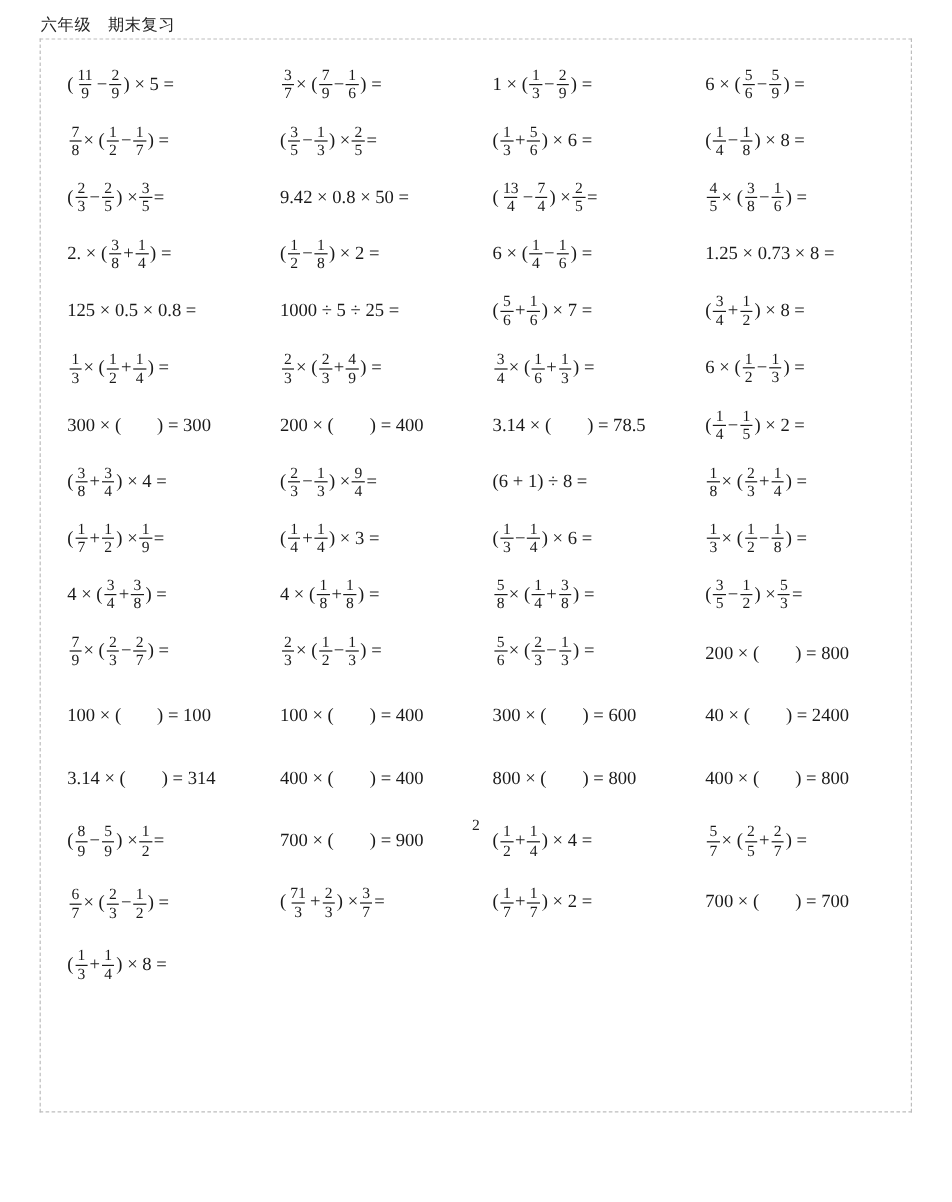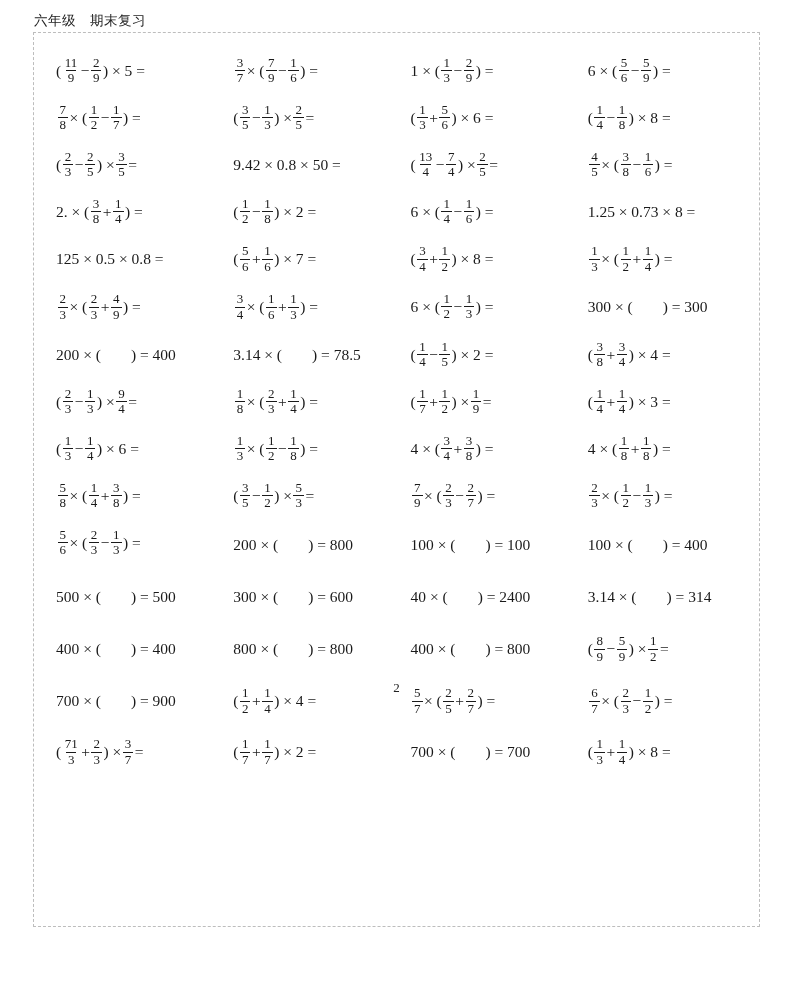--- a/index.html
+++ b/index.html
@@ -342,20 +342,25 @@
             <span class="tok">1.25 × 0.73 × 8 =</span>
           </span>
         </div>
         <div class="cell" style="height: 48px;">
           <span class="expr">
             <span class="tok">125 × 0.5 × 0.8 =</span>
           </span>
         </div>
         <div class="cell" style="height: 48px;">
           <span class="expr">
+            <span class="tok">1000 ÷ 5 ÷ 25 =</span>
+          </span>
+        </div>
+        <div class="cell" style="height: 48px;">
+          <span class="expr">
             <span class="tok">(</span>
             <span class="frac">
               <span class="num">5</span>
               <span class="den">6</span>
             </span>
             <span class="tok">+</span>
             <span class="frac">
               <span class="num">1</span>
               <span class="den">6</span>
             </span>
@@ -515,20 +520,25 @@
             <span class="tok">) ×</span>
             <span class="frac">
               <span class="num">9</span>
               <span class="den">4</span>
             </span>
             <span class="tok">=</span>
           </span>
         </div>
         <div class="cell" style="height: 47px;">
           <span class="expr">
+            <span class="tok">(6 + 1) ÷ 8 =</span>
+          </span>
+        </div>
+        <div class="cell" style="height: 47px;">
+          <span class="expr">
             <span class="frac">
               <span class="num">1</span>
               <span class="den">8</span>
             </span>
             <span class="tok">×  (</span>
             <span class="frac">
               <span class="num">2</span>
               <span class="den">3</span>
             </span>
             <span class="tok">+</span>
@@ -746,27 +756,20 @@
             <span class="tok">100 × (</span>
             <span class="blank"></span>
             <span class="tok">) = 100</span>
           </span>
         </div>
         <div class="cell" style="height: 52px;">
           <span class="expr">
             <span class="tok">100 × (</span>
             <span class="blank"></span>
             <span class="tok">) = 400</span>
-          </span>
-        </div>
-        <div class="cell" style="height: 52px;">
-          <span class="expr">
-            <span class="tok">500 × (</span>
-            <span class="blank"></span>
-            <span class="tok">) = 500</span>
           </span>
         </div>
         <div class="cell" style="height: 52px;">
           <span class="expr">
             <span class="tok">300 × (</span>
             <span class="blank"></span>
             <span class="tok">) = 600</span>
           </span>
         </div>
         <div class="cell" style="height: 52px;">

